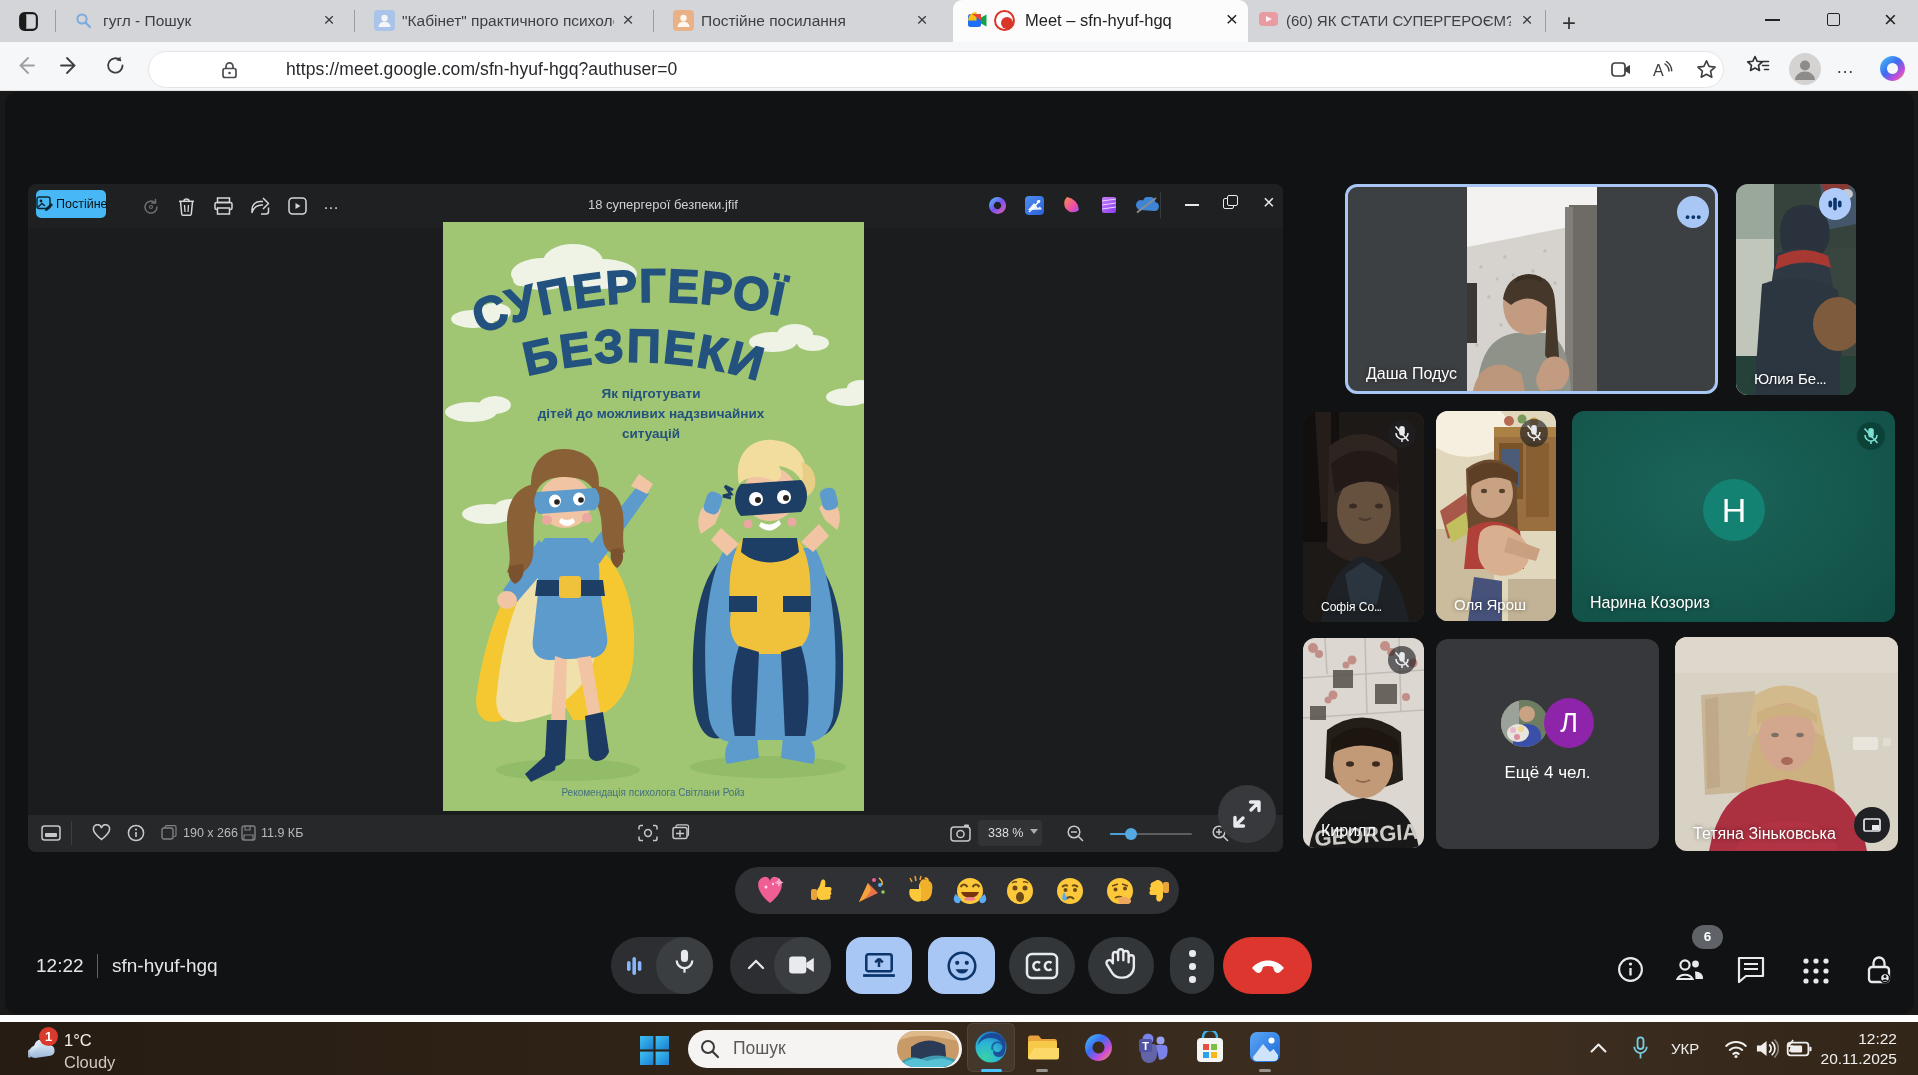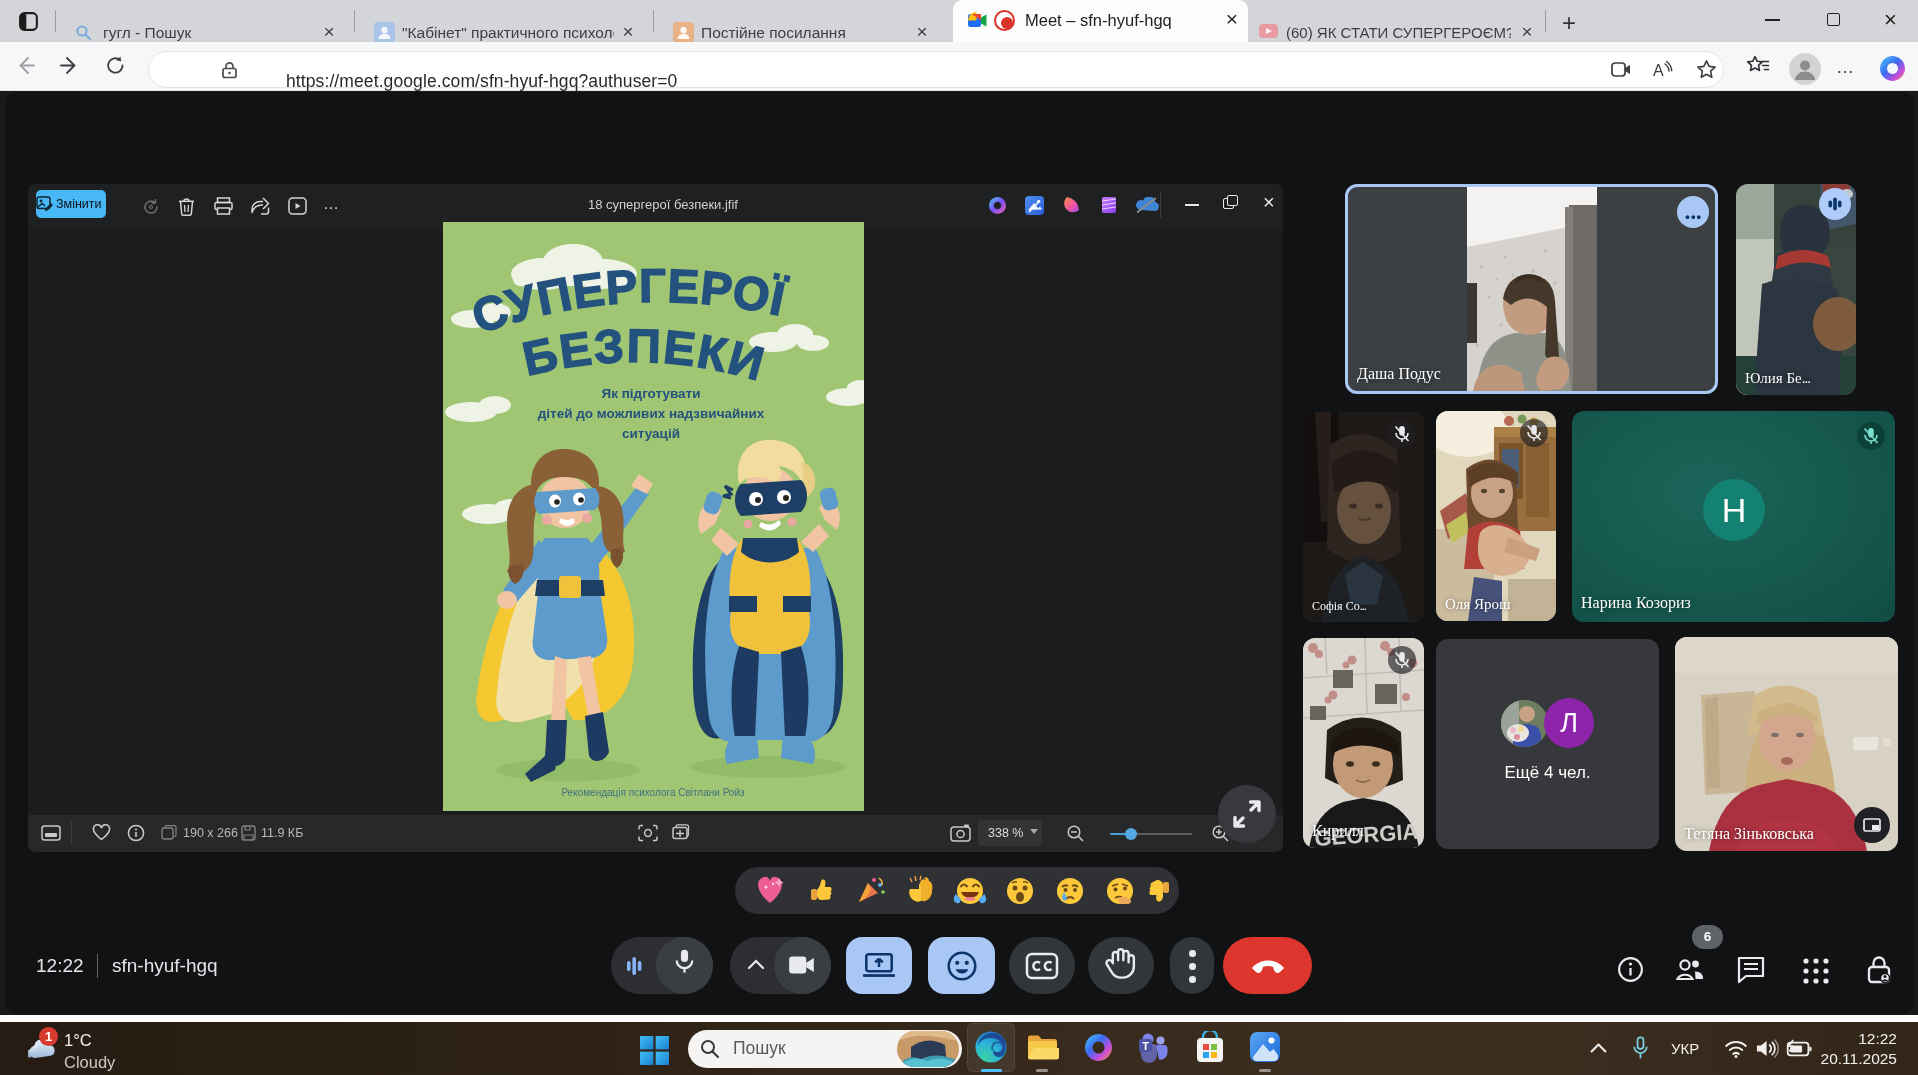--- a/index.html
+++ b/index.html
@@ -1,40 +1,40 @@
 <!DOCTYPE html>
 <html><head>
 <meta charset="utf-8">
 <style>
 html,body{margin:0;padding:0;background:#000;}
 *{box-sizing:border-box;}
 #screen{position:relative;width:1918px;height:1075px;overflow:hidden;font-family:"Liberation Sans",sans-serif;background:#161617;}
 .abs{position:absolute;}
 
 #tabbar{position:absolute;left:0;top:0;width:1918px;height:42px;background:#d3d5d9;}
-.tab{position:absolute;top:0;height:37px;font-size:15.5px;color:#3d3f42;margin-top:12px;}
+.tab{position:absolute;top:0;height:37px;font-size:15.5px;color:#3d3f42;}
 .tabtitle{position:absolute;left:28px;top:12px;white-space:nowrap;overflow:hidden;}
 .tabx{position:absolute;top:9px;width:18px;height:22px;color:#3c3e42;font-size:19px;line-height:22px;text-align:center;}
 .tsep{position:absolute;top:10px;width:1px;height:22px;background:#9a9da2;}
 #activetab{position:absolute;left:953px;top:0;width:295px;height:42px;background:#fcfcfd;border-radius:9px 9px 0 0;}
 #toolbar{position:absolute;left:0;top:42px;width:1918px;height:49px;background:#f6f7f8;border-bottom:1px solid #e0e0e0;}
 #urlpill{position:absolute;left:148px;top:9px;width:1576px;height:37px;background:#fff;border:1px solid #e3e4e7;border-radius:19px;}
 .navic{position:absolute;top:13px;}
 
 #content{position:absolute;left:0;top:91px;width:1918px;height:924px;background:#19191a;}
 #meet{position:absolute;left:5px;top:1px;width:1909px;height:922px;background:#111214;border-radius:12px;}
 #banner{position:absolute;left:19px;top:22px;width:1869px;height:47px;background:#3c4043;border-radius:8px;color:#fff;}
 #stopbtn{position:absolute;right:7px;top:5px;width:191px;height:37px;background:#a8c7fa;border-radius:19px;color:#0b356b;font-size:17px;font-weight:bold;text-align:center;line-height:37px;}
 
 #photos{position:absolute;left:23px;top:92px;width:1255px;height:668px;background:#1b1c1d;border-radius:8px;}
 #pht{position:absolute;left:0;top:0;width:100%;height:44px;background:#1f2021;border-radius:8px 8px 0 0;}
 #phb{position:absolute;left:0;bottom:0;width:100%;height:37px;background:#272829;border-radius:0 0 8px 8px;color:#b9babb;font-size:12.5px;}
 
 .tile{position:absolute;border-radius:12px;overflow:hidden;background:#3c4043;}
-.tname{position:absolute;left:9px;bottom:8px;color:#fff;font-size:16px;font-weight:500;white-space:nowrap;text-shadow:0 0 4px rgba(0,0,0,.5);font-family:Liberation Serif, serif;}
+.tname{position:absolute;left:18px;bottom:8px;color:#fff;font-size:16px;font-weight:500;white-space:nowrap;text-shadow:0 0 4px rgba(0,0,0,.5);}
 .micoff{position:absolute;top:8px;right:8px;width:28px;height:28px;border-radius:50%;background:rgba(32,33,36,.65);}
 #taskbar{position:absolute;left:0;top:1022px;width:1918px;height:53px;background:linear-gradient(90deg,#261c13 0%,#2e2216 30%,#392b1d 60%,#3d2e20 78%,#322619 100%);}
 </style>
 </head>
 <body>
 <div id="screen">
 
 <div id="tabbar">
   <svg class="abs" style="left:19px;top:12px" width="19" height="19" viewBox="0 0 20 20">
         <rect x="1.2" y="1.2" width="17.6" height="17.6" rx="4.5" fill="none" stroke="#1b1b1b" stroke-width="2.2"></rect>
@@ -104,21 +104,21 @@
   <svg class="navic" style="left:105px" width="21" height="21" viewBox="0 0 21 21">
         <path d="M17.5 10.5 a7.2 7.2 0 1 1 -2.1 -5.1" stroke="#3c3e41" stroke-width="1.8" fill="none" stroke-linecap="round"></path>
         <path d="M15.5 1.5 l0.3 4.4 -4.4 -0.4" fill="#3c3e41"></path>
       </svg>
   <div id="urlpill">
     <svg class="abs" style="left:72px;top:9px" width="17" height="18" viewBox="0 0 17 18">
           <rect x="2" y="7.5" width="13" height="9" rx="2" fill="none" stroke="#4a4c50" stroke-width="1.7"></rect>
           <path d="M5 7.5 V5.4 a3.5 3.5 0 0 1 7 0 V7.5" fill="none" stroke="#4a4c50" stroke-width="1.7"></path>
           <circle cx="8.5" cy="12" r="1.3" fill="#4a4c50"></circle>
         </svg>
-    <div class="abs" style="left:137px;top:19px;font-size:17.5px;color:#27292c;letter-spacing:.1px">https://meet.google.com/sfn-hyuf-hgq?authuser=0</div>
+    <div class="abs" style="left:137px;top:7px;font-size:17.5px;color:#27292c;letter-spacing:.1px">https://meet.google.com/sfn-hyuf-hgq?authuser=0</div>
     <svg class="abs" style="left:1462px;top:8px" width="21" height="19" viewBox="0 0 21 19">
           <rect x="1" y="3" width="13" height="13" rx="3" fill="none" stroke="#3c3e41" stroke-width="1.7"></rect>
           <path d="M14 8 l5 -3 v9 l-5 -3 z" fill="#3c3e41"></path>
         </svg>
     <svg class="abs" style="left:1504px;top:8px" width="22" height="20" viewBox="0 0 22 20">
           <text x="0" y="16" font-size="16" fill="#3c3e41" font-family="Liberation Sans">A</text>
           <path d="M12 4 a9 9 0 0 1 4 7 M13.5 1.5 a12 12 0 0 1 5.2 9.3" stroke="#3c3e41" stroke-width="1.5" fill="none" stroke-linecap="round"></path>
         </svg>
     <svg class="abs" style="left:1547px;top:7px" width="21" height="21" viewBox="0 0 21 21">
           <path d="M10.5 1.8 l2.6 5.6 6 .7 -4.5 4.1 1.2 6 -5.3 -3 -5.3 3 1.2 -6 -4.5 -4.1 6 -.7 z" fill="none" stroke="#3c3e41" stroke-width="1.6" stroke-linejoin="round"></path>
@@ -153,21 +153,21 @@
 
   <div id="photos">
     <div id="pht"></div>
     <div class="abs" style="left:8px;top:6px;width:70px;height:28px;background:#47b8f5;border-radius:5px"></div>
     <svg class="abs" style="left:8px;top:12px" width="17" height="16" viewBox="0 0 17 16">
             <rect x="1" y="1" width="13" height="11.5" rx="2.2" fill="none" stroke="#10242e" stroke-width="1.5"></rect>
             <circle cx="5" cy="5" r="1.4" fill="#10242e"></circle>
             <path d="M2 11 l4 -3.5 3 2.5" fill="none" stroke="#10242e" stroke-width="1.5"></path>
             <path d="M9.5 12.5 l5.5 -5.5 2 2 -5.5 5.5 -2.6.6 z" fill="#10242e"></path>
           </svg>
-    <div class="abs" style="left:28px;top:13px;font-size:12.5px;color:#0c1116">Змінити</div>
+    <div class="abs" style="left:28px;top:13px;font-size:12.5px;color:#0c1116">Постійне</div>
     <svg class="abs" style="left:114px;top:14px" width="18" height="18" viewBox="0 0 18 18">
             <path d="M15 9 a6 6 0 1 1 -1.8 -4.2 M13.5 1.5 l0 3.6 -3.6 0" stroke="#6d6e70" stroke-width="1.5" fill="none" stroke-linecap="round"></path>
             <circle cx="9" cy="9" r="1.5" fill="none" stroke="#6d6e70" stroke-width="1.2"></circle>
           </svg>
     <svg class="abs" style="left:150px;top:13px" width="17" height="19" viewBox="0 0 17 19">
             <path d="M2.5 4.5 l1.2 12.5 a1.5 1.5 0 0 0 1.5 1.3 h6.6 a1.5 1.5 0 0 0 1.5 -1.3 L14.5 4.5" fill="none" stroke="#d5d6d7" stroke-width="1.5"></path>
             <line x1="1" y1="4.3" x2="16" y2="4.3" stroke="#d5d6d7" stroke-width="1.5"></line>
             <path d="M6 4 a2.5 2 0 0 1 5 0" fill="none" stroke="#d5d6d7" stroke-width="1.5"></path>
             <line x1="6.5" y1="8" x2="7" y2="15" stroke="#d5d6d7" stroke-width="1.3"></line>
             <line x1="10.5" y1="8" x2="10" y2="15" stroke="#d5d6d7" stroke-width="1.3"></line>

